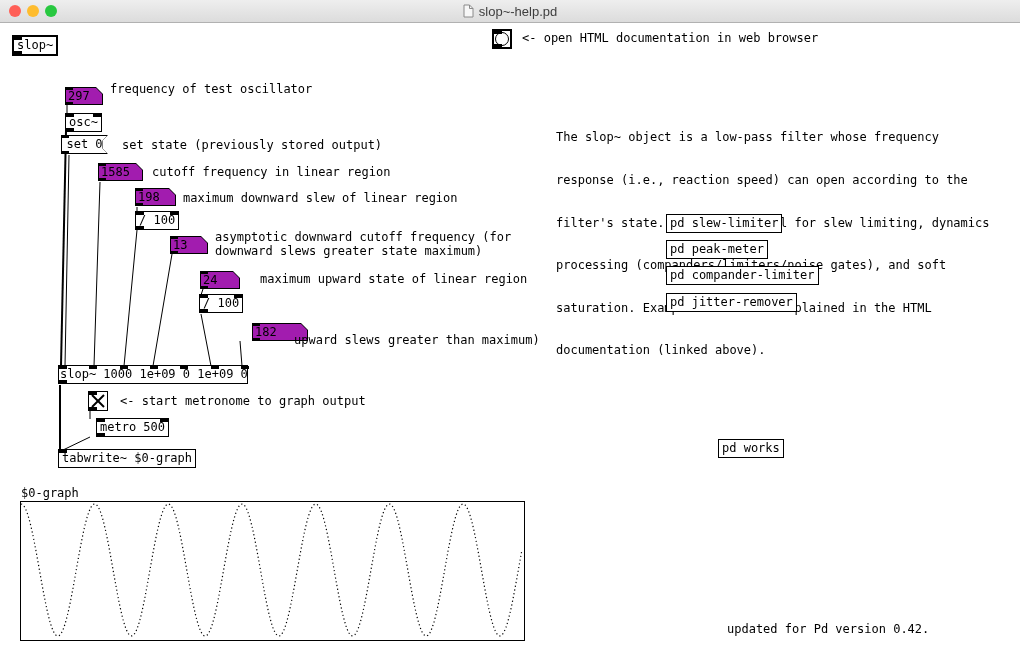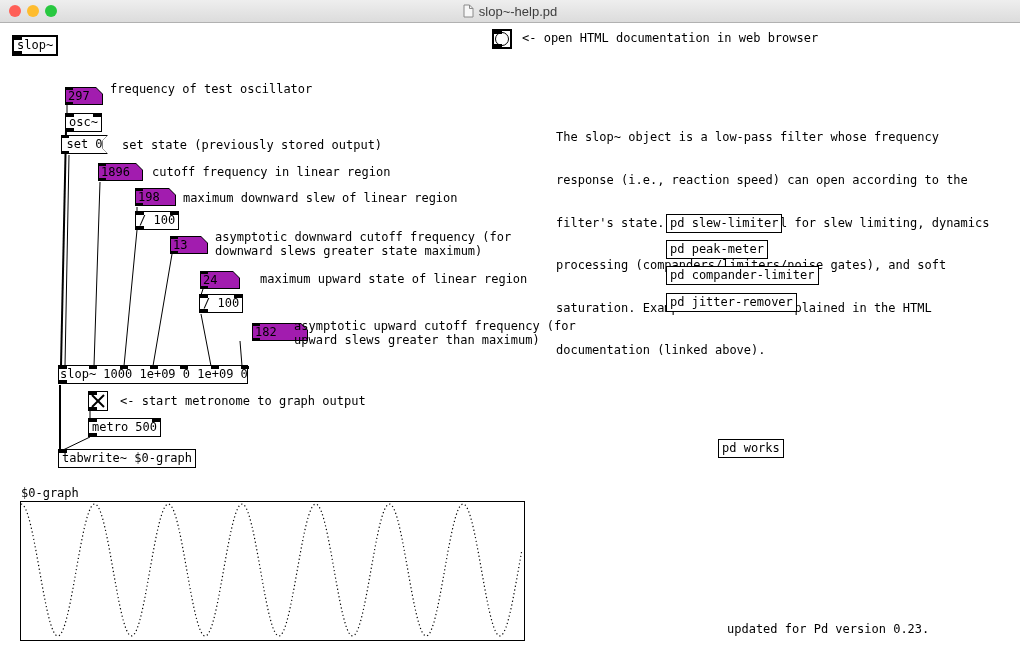--- a/index.html
+++ b/index.html
@@ -102,21 +102,21 @@
   <div class="obj" style="left:65px;top:113px">osc~<span class="nib tl"></span><span class="nib tr"></span><span class="nib bl"></span></div>
 
   <div class="msg" style="left:61px;top:135px;width:47px;height:19px">
     <div class="in">set 0</div>
   <span class="nib tl"></span>
       <span class="nib bl"></span>
     </div>
   <div class="comment" style="left:122px;top:138px">set state (previously stored output)</div>
 
   <div class="num" style="left:98px;top:163px;width:45px;height:18px">
-    <div class="in">1896</div>
+    <div class="in">1585</div>
   <span class="nib tl"></span>
       <span class="nib bl"></span>
     </div>
   <div class="comment" style="left:152px;top:165px">cutoff frequency in linear region</div>
 
   <div class="num" style="left:135px;top:188px;width:41px;height:18px">
     <div class="in">198</div>
   <span class="nib tl"></span>
       <span class="nib bl"></span>
     </div>
@@ -139,50 +139,49 @@
     </div>
   <div class="comment" style="left:260px;top:272px">maximum upward state of linear region</div>
 
   <div class="obj" style="left:199px;top:294px">/ 100<span class="nib tl"></span><span class="nib tr"></span><span class="nib bl"></span></div>
 
   <div class="num" style="left:252px;top:323px;width:56px;height:18px">
     <div class="in">182</div>
   <span class="nib tl"></span>
       <span class="nib bl"></span>
     </div>
-  <div class="comment" style="left:294px;top:319px">asymptotic upward cutoff frequency (for</div>
   <div class="comment" style="left:294px;top:333px">upward slews greater than maximum)</div>
 
   <div class="obj" style="left:58px;top:365px;width:190px;padding:1px 1px">slop~ 1000 1e+09 0 1e+09 0<span class="nib" style="left: 0px; top: 0px;"></span><span class="nib" style="left: 30px; top: 0px;"></span><span class="nib" style="left: 61px; top: 0px;"></span><span class="nib" style="left: 91px; top: 0px;"></span><span class="nib" style="left: 121px; top: 0px;"></span><span class="nib" style="left: 152px; top: 0px;"></span><span class="nib" style="left: 182px; top: 0px;"></span><span class="nib bl"></span></div>
 
   <div class="tgl" style="left:88px;top:391px">
     <svg viewBox="0 0 18 18">
       <line x1="3" y1="3" x2="15" y2="15" stroke="#000" stroke-width="2"></line>
       <line x1="15" y1="3" x2="3" y2="15" stroke="#000" stroke-width="2"></line>
     </svg>
   <span class="nib tl"></span>
       <span class="nib bl"></span>
     </div>
   <div class="comment" style="left:120px;top:394px">&lt;- start metronome to graph output</div>
 
-  <div class="obj" style="left:88px;top:418px">metro 500<span class="nib tl"></span><span class="nib tr"></span><span class="nib bl"></span></div>
+  <div class="obj" style="left:96px;top:418px">metro 500<span class="nib tl"></span><span class="nib tr"></span><span class="nib bl"></span></div>
 
   <div class="obj" style="left:58px;top:449px">tabwrite~ $0-graph<span class="nib tl"></span></div>
 
   <div class="comment" style="left:21px;top:486px">$0-graph</div>
   <div class="graph"></div>
 
   <div class="obj" style="left:666px;top:214px">pd slew-limiter</div>
   <div class="obj" style="left:666px;top:240px">pd peak-meter</div>
   <div class="obj" style="left:666px;top:266px">pd compander-limiter</div>
   <div class="obj" style="left:666px;top:293px">pd jitter-remover</div>
 
   <div class="obj" style="left:718px;top:439px">pd works</div>
 
-  <div class="comment" style="left:727px;top:622px">updated for Pd version 0.23.</div>
+  <div class="comment" style="left:727px;top:622px">updated for Pd version 0.42.</div>
 </div>
 
 <div class="titlebar">
   <div class="tl-btn b1" style="background: rgb(255, 95, 87);"></div>
   <div class="tl-btn b2" style="background: rgb(254, 188, 46);"></div>
   <div class="tl-btn b3" style="background: rgb(40, 200, 64);"></div>
   <div class="title-wrap">
     <svg width="11" height="14">
       <path d="M1 1 h5.5 l3.5 3.5 V13 H1 Z" fill="#f7f7f7" stroke="#8a8a8a" stroke-width="1"></path>
       <path d="M6.5 1 v3.5 h3.5" fill="none" stroke="#8a8a8a" stroke-width="1"></path>

